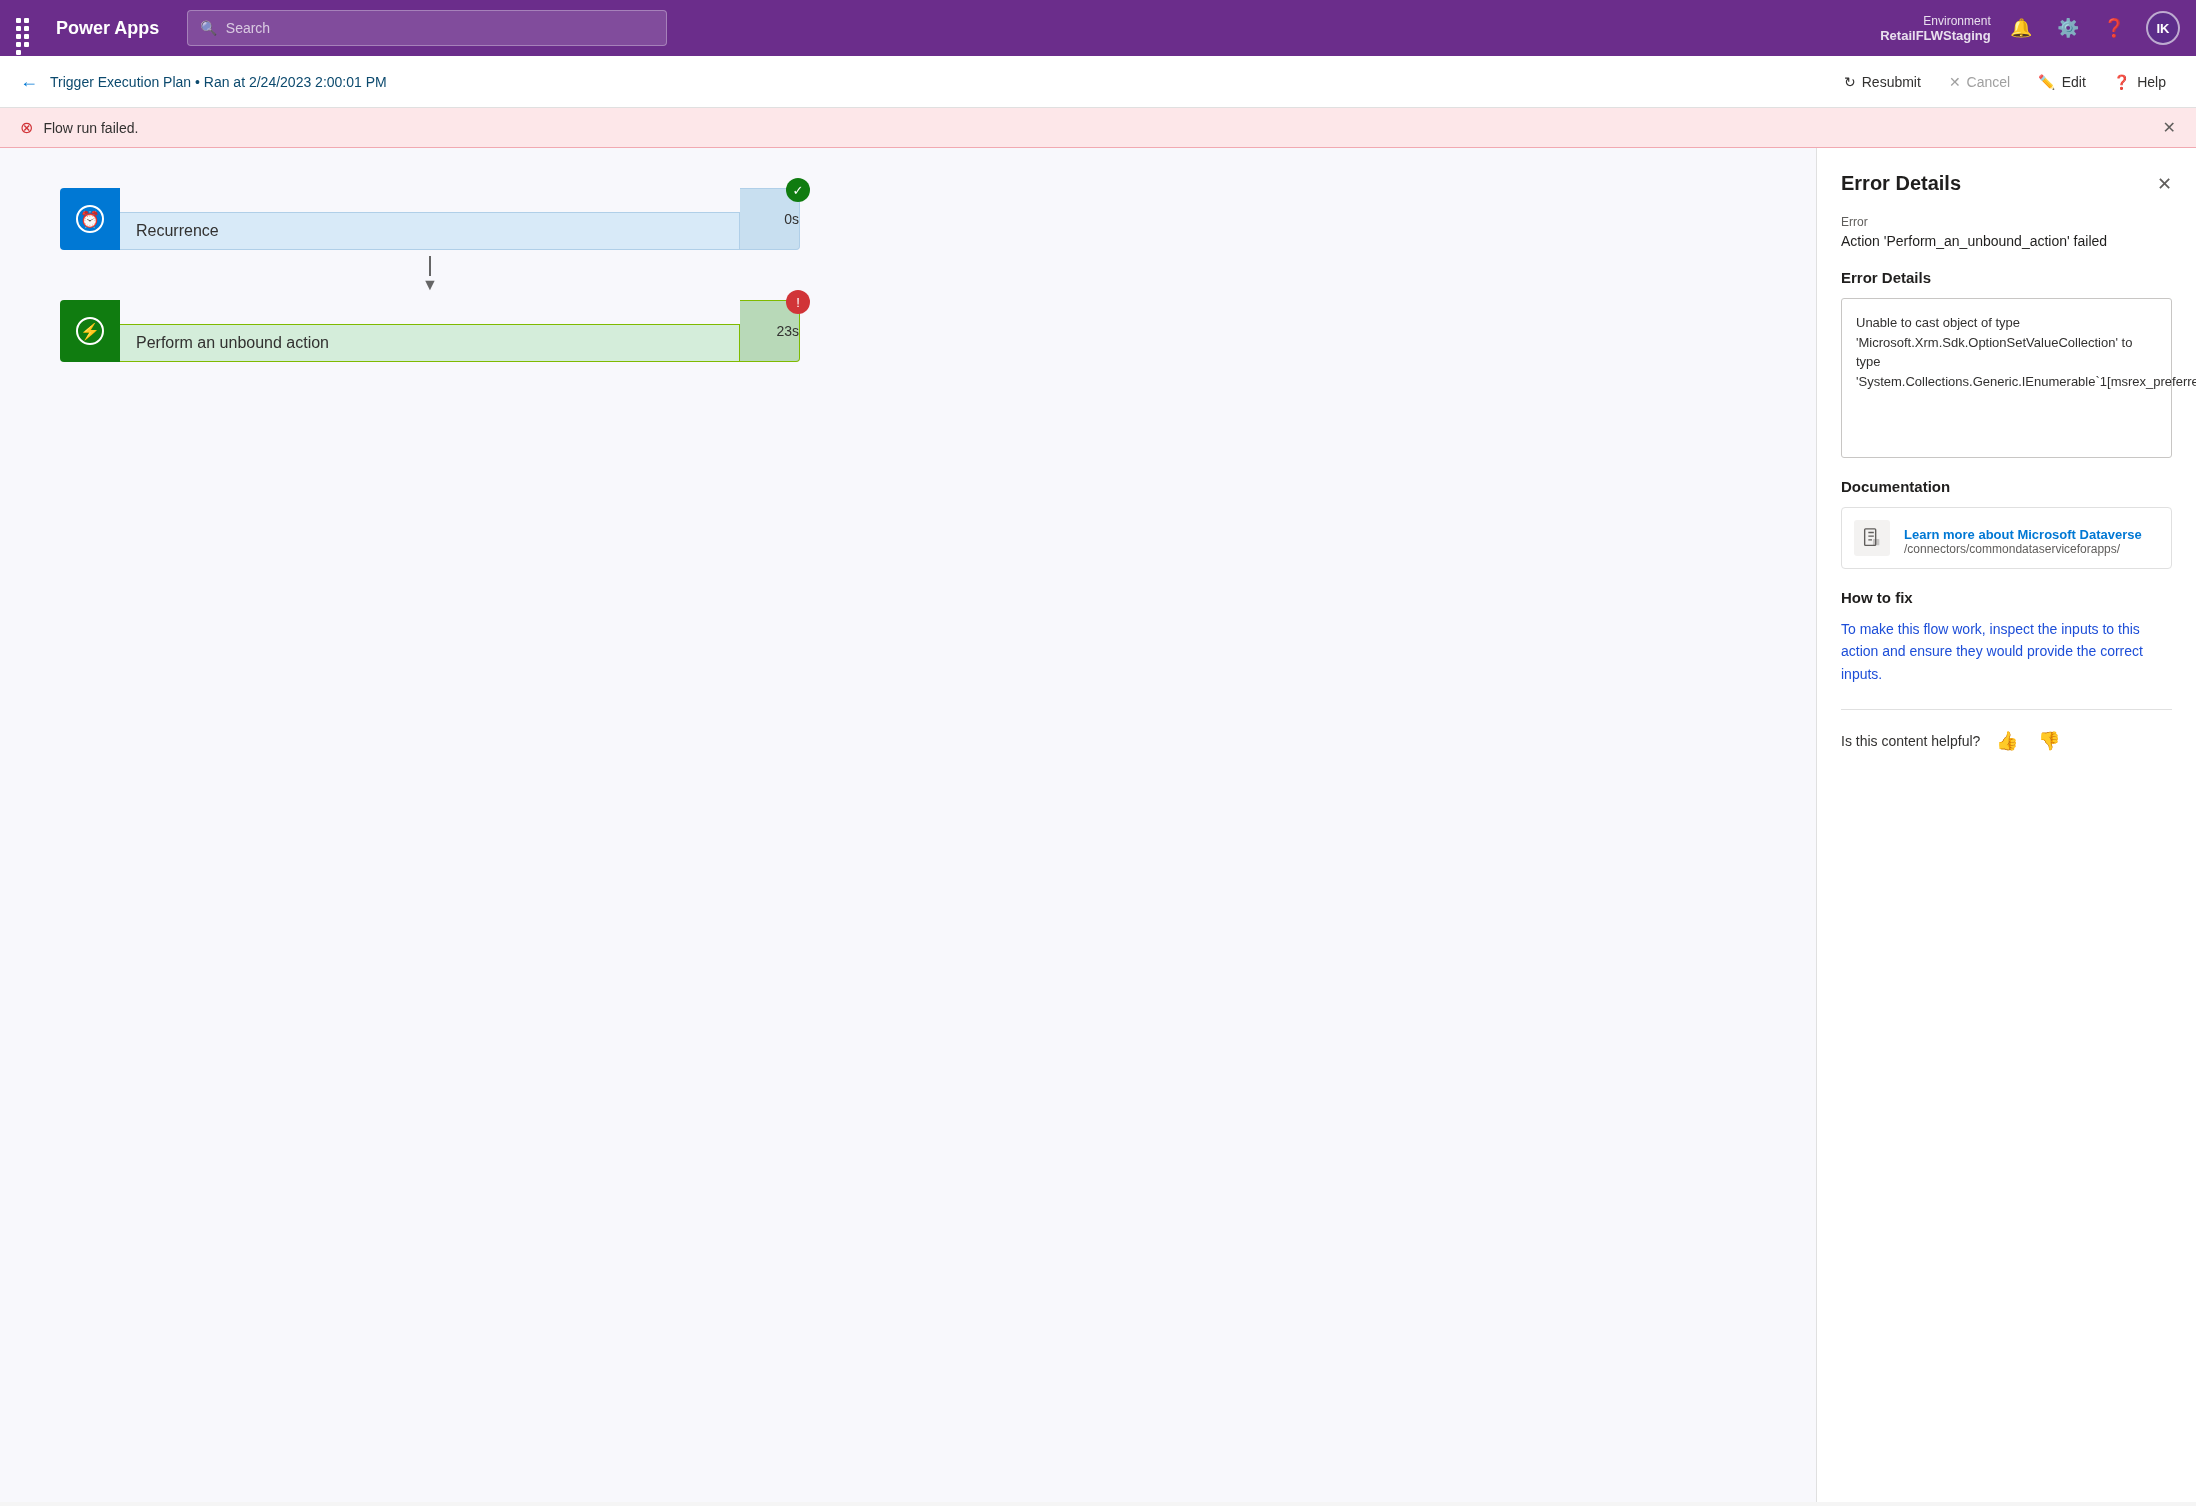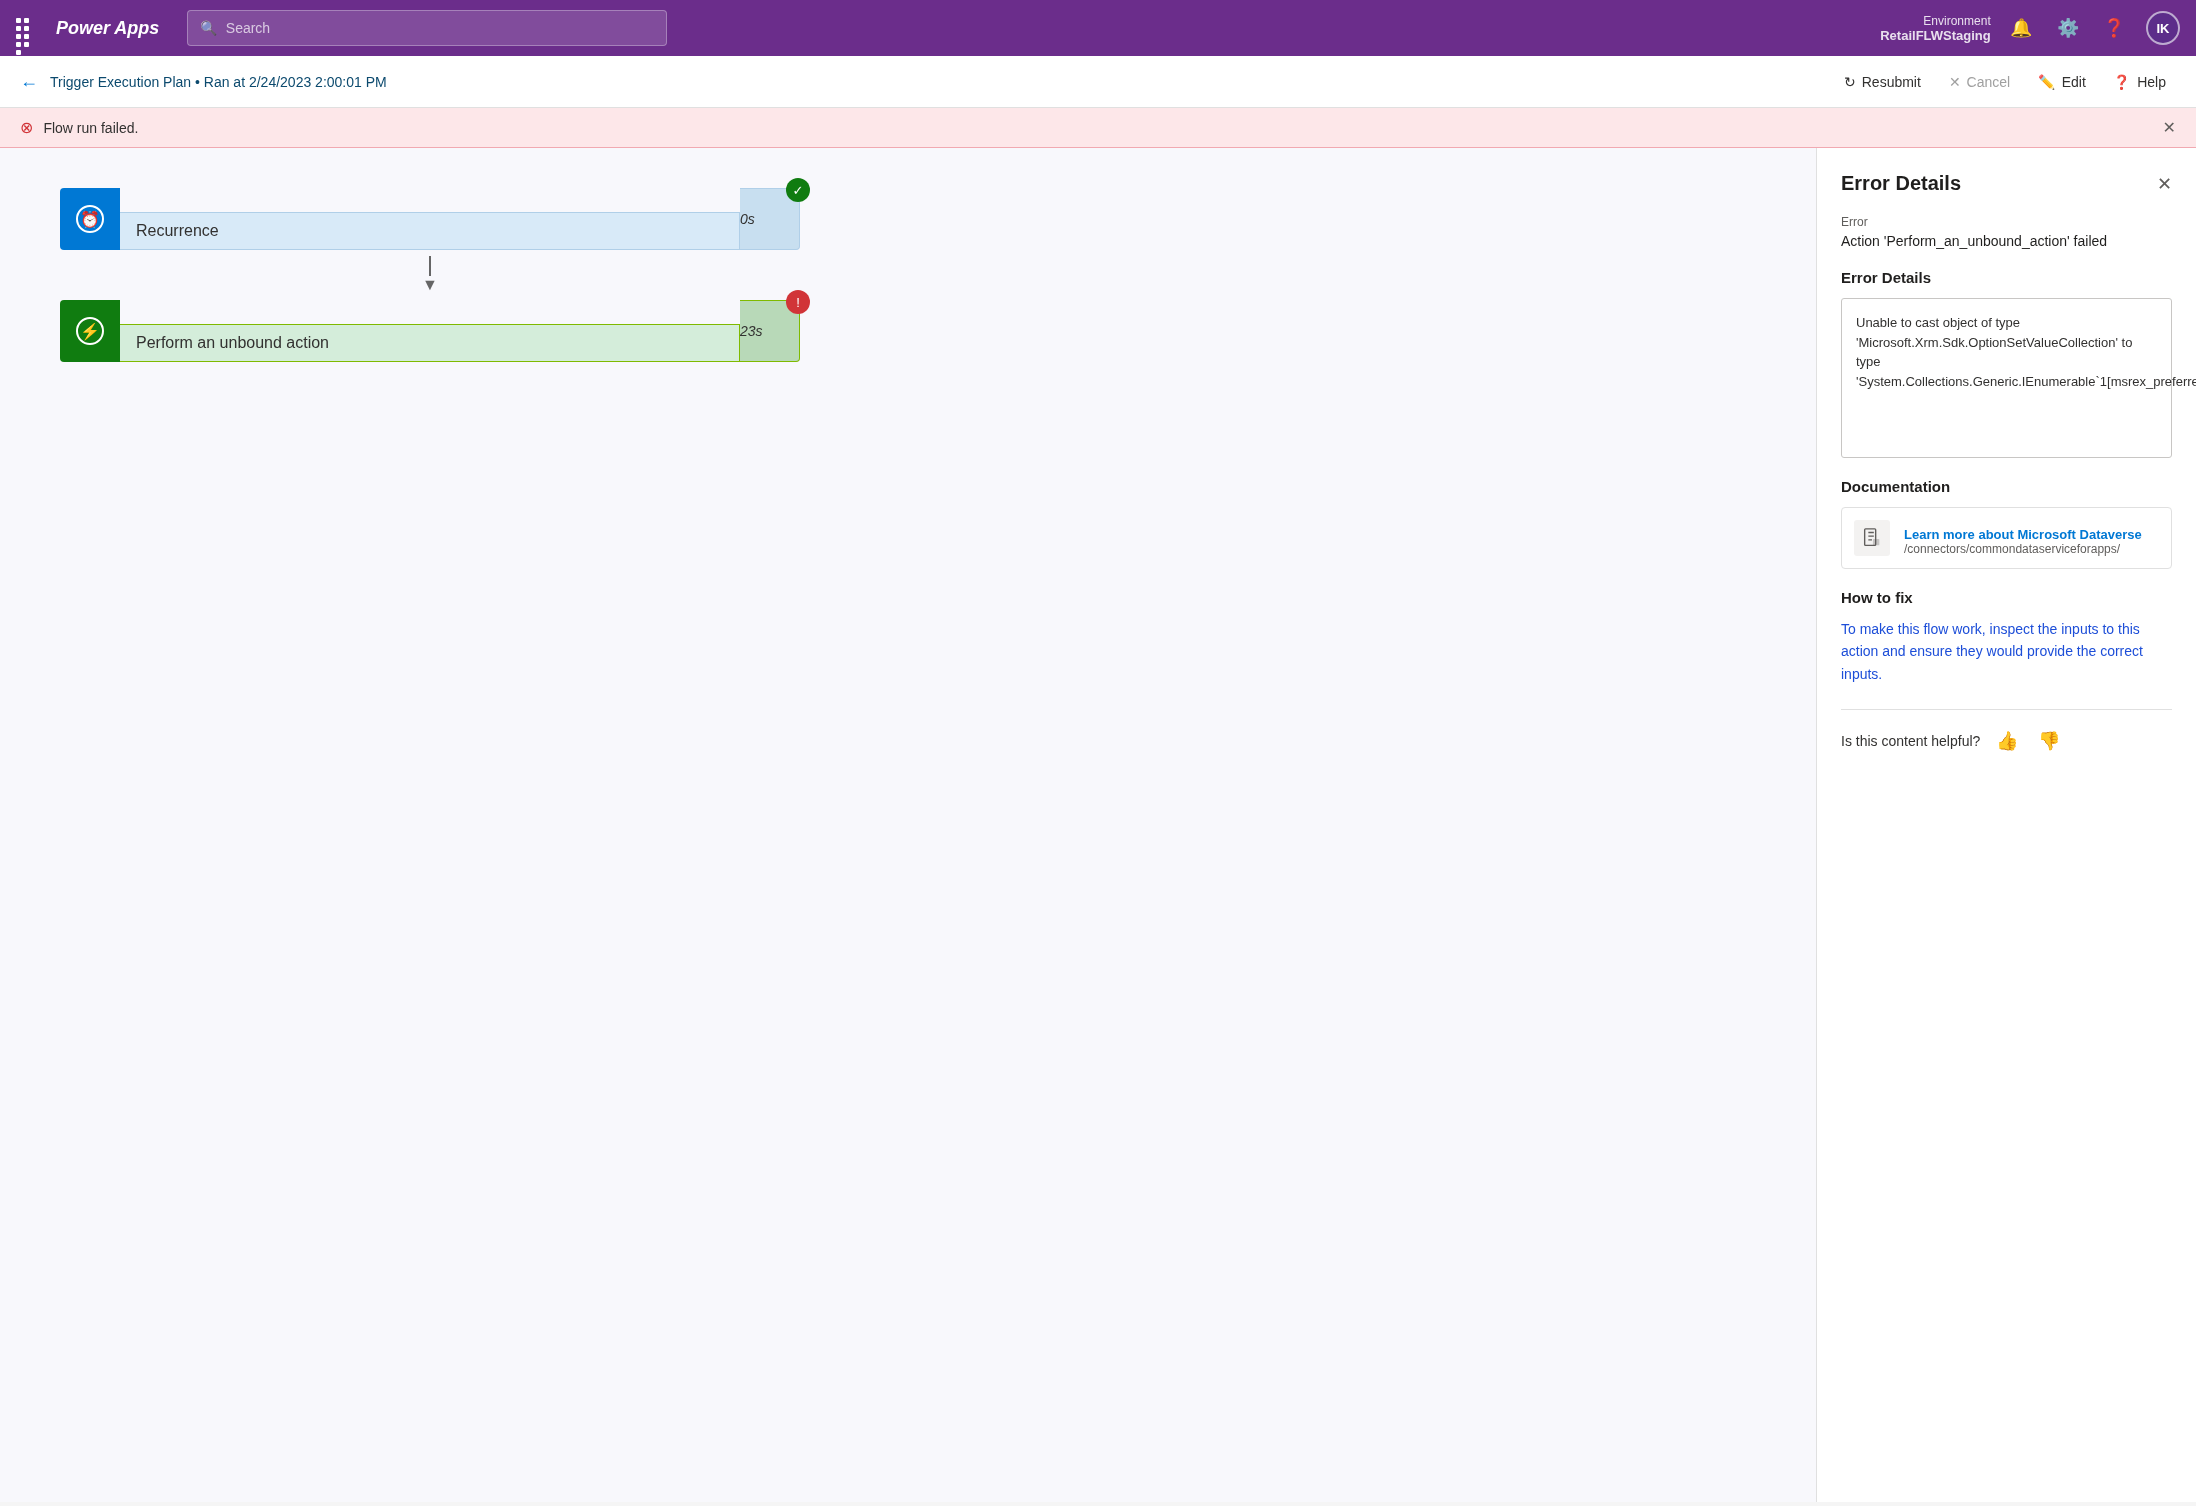--- a/index.html
+++ b/index.html
@@ -10,21 +10,21 @@
       background: #6b2d8b;
       height: 56px;
       display: flex;
       align-items: center;
       padding: 0 16px;
       gap: 12px;
       color: white;
     }
     .topnav-grid-icon { display: flex; flex-wrap: wrap; width: 20px; height: 20px; gap: 3px; cursor: pointer; }
     .topnav-grid-icon span { width: 5px; height: 5px; background: white; border-radius: 1px; display: block; }
-    .topnav-brand { font-size: 18px; font-weight: 600; color: white; margin-left: 8px; white-space: nowrap; font-style: italic; }
+    .topnav-brand { font-size: 18px; font-weight: 600; color: white; margin-left: 8px; white-space: nowrap; }
     .topnav-search {
       flex: 1; max-width: 480px; margin-left: 16px;
       background: rgba(255,255,255,0.15); border: 1px solid rgba(255,255,255,0.3);
       border-radius: 4px; display: flex; align-items: center; padding: 0 12px; height: 36px;
     }
     .topnav-search input {
       background: transparent; border: none; outline: none; color: white; font-size: 14px; flex: 1;
     }
     .topnav-search input::placeholder { color: rgba(255,255,255,0.7); }
     .topnav-search-icon { color: rgba(255,255,255,0.8); margin-right: 8px; font-size: 14px; }
@@ -121,27 +121,26 @@
       border-left: none;
       margin-top: 24px;
     }
     .flow-node-body.error-body {
       background: #d4edda;
       border-color: #7fba00;
     }
 
     .flow-node-duration {
       width: 60px; min-width: 60px;
-      display: flex; align-items: center; justify-content: flex-start;
+      display: flex; align-items: center; justify-content: flex-end;
       font-size: 14px; color: #323130; font-weight: 500;
       background: #c8dff0;
       border: 1.5px solid #b0cfe8;
       border-left: none;
       border-radius: 0 4px 4px 0;
-      font-style: italic;
     }
     .flow-node-duration.error-duration {
       background: #b8d9b8;
       border-color: #7fba00;
     }
 
     .node-status-badge {
       position: absolute;
       top: -10px; right: -10px;
       width: 24px; height: 24px;

